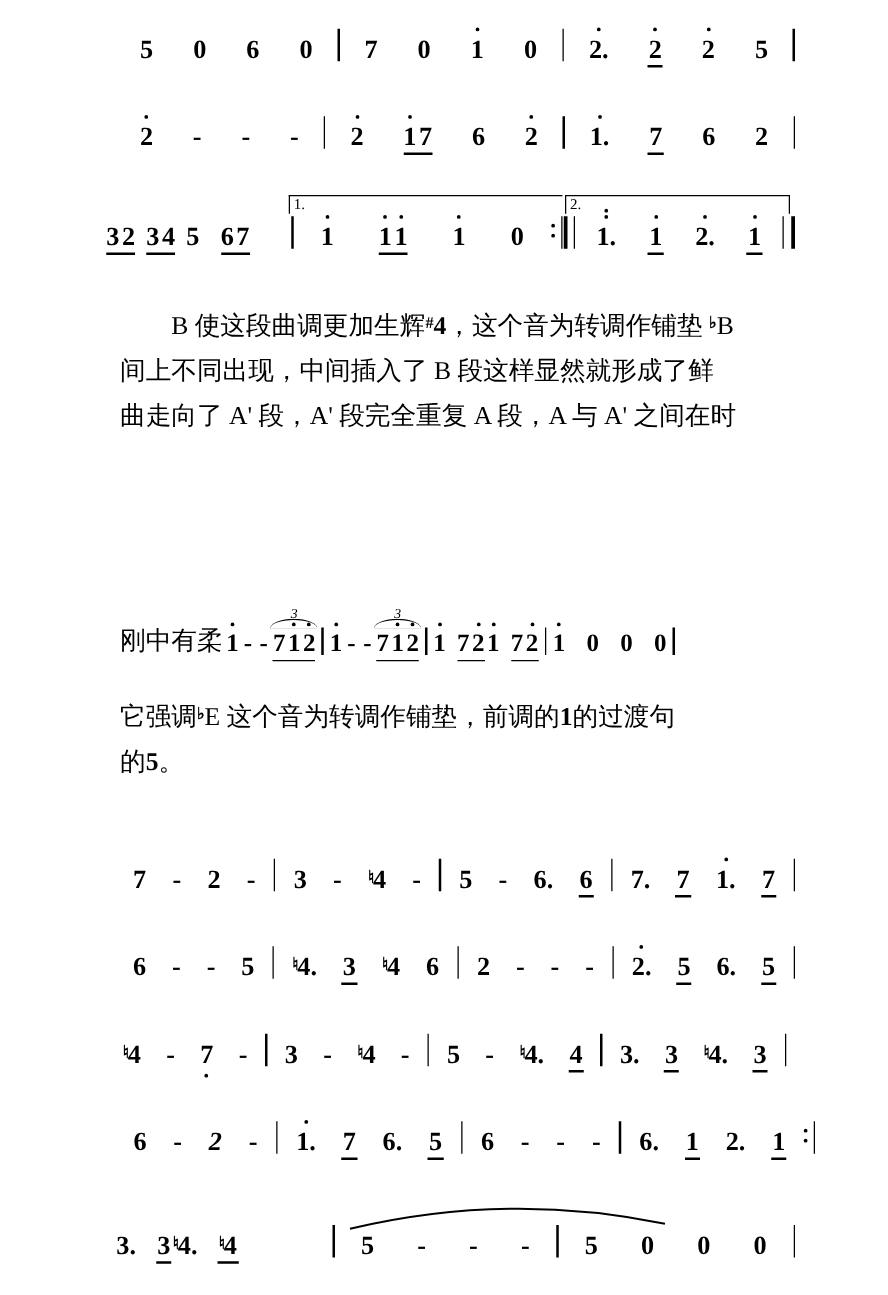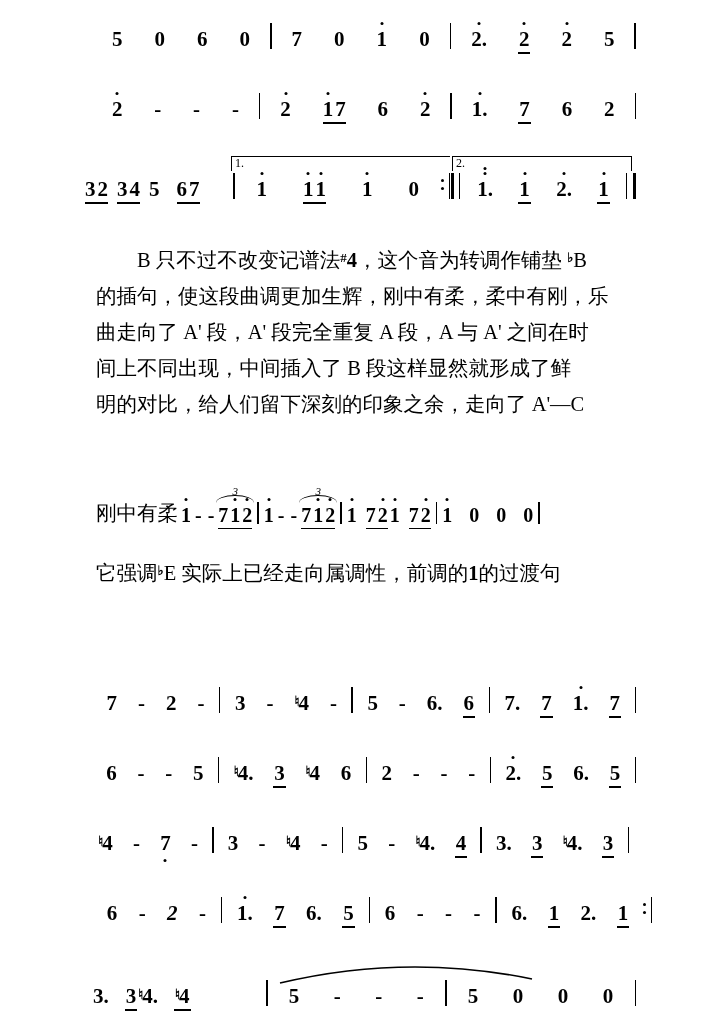--- a/index.html
+++ b/index.html
@@ -360,26 +360,24 @@
           <span class="nt"><i class="oct-up"></i><span>2</span><span class="augdot">.</span></span>
           <span class="nt beamed"><i class="oct-up"></i><span>1</span></span>
         </div>
         <span class="bar final"></span>
       </div>
     </div>
   </div>
 
   <div class="prose" style="top:240px;">
     <p>
-      <span class="indent"></span><span>B 只不过不改变记谱法</span><span class="sup-acc latin">#</span><span class="bold latin">4</span><span>，这个音为转调作铺垫 </span><span class="sup-acc latin">♭</span><span class="latin">B</span>
+      <span class="indent"></span><span>B 使这段曲调更加生辉</span><span class="sup-acc latin">#</span><span class="bold latin">4</span><span>，这个音为转调作铺垫 </span><span class="sup-acc latin">♭</span><span class="latin">B</span>
     </p>
-    <p>的插句，使这段曲调更加生辉，刚中有柔，柔中有刚，乐</p>
+    <p>间上不同出现，中间插入了 B 段这样显然就形成了鲜</p>
     <p>曲走向了 A' 段，A' 段完全重复 A 段，A 与 A' 之间在时</p>
-    <p>间上不同出现，中间插入了 B 段这样显然就形成了鲜</p>
-    <p>明的对比，给人们留下深刻的印象之余，走向了 A'—C</p>
   </div>
 
   <div class="prose" style="top:493px;line-height:40px;">
     <span>刚中有柔</span><span class="inline-music">
       <span class="nt"><i class="oct-up"></i><span>1</span></span>
       <span class="dash">-</span>
       <span class="dash">-</span>
       <span class="triplet">
         <span class="trip-mark">3</span>
         <span class="trip-arc"></span>
@@ -418,21 +416,24 @@
       <span class="sp-lg"></span>
       <span class="nt"><span>0</span></span>
       <span class="sp-lg"></span>
       <span class="nt"><span>0</span></span>
       <span class="bar"></span>
     </span>
   </div>
 
   <div class="prose" style="top:553px;">
     <p>
-      <span>它强调</span><span class="sup-acc latin">♭</span><span>E 实际上已经走向属调性，前调的</span><span class="bold latin">1</span><span>的过渡句</span>
+      <span>它强调</span><span class="sup-acc latin">♭</span><span>E 这个音为转调作铺垫，前调的</span><span class="bold latin">1</span><span>的过渡句</span>
+    </p>
+    <p>
+      <span>的</span><span class="bold latin">5</span><span>。</span>
     </p>
   </div>
 
   <div class="staff" style="top:672px;">
     <div class="staff-inner">
       <div class="measure">
         <span class="nt"><span>7</span></span>
         <span class="dash">-</span>
         <span class="nt"><span>2</span></span>
         <span class="dash">-</span>

